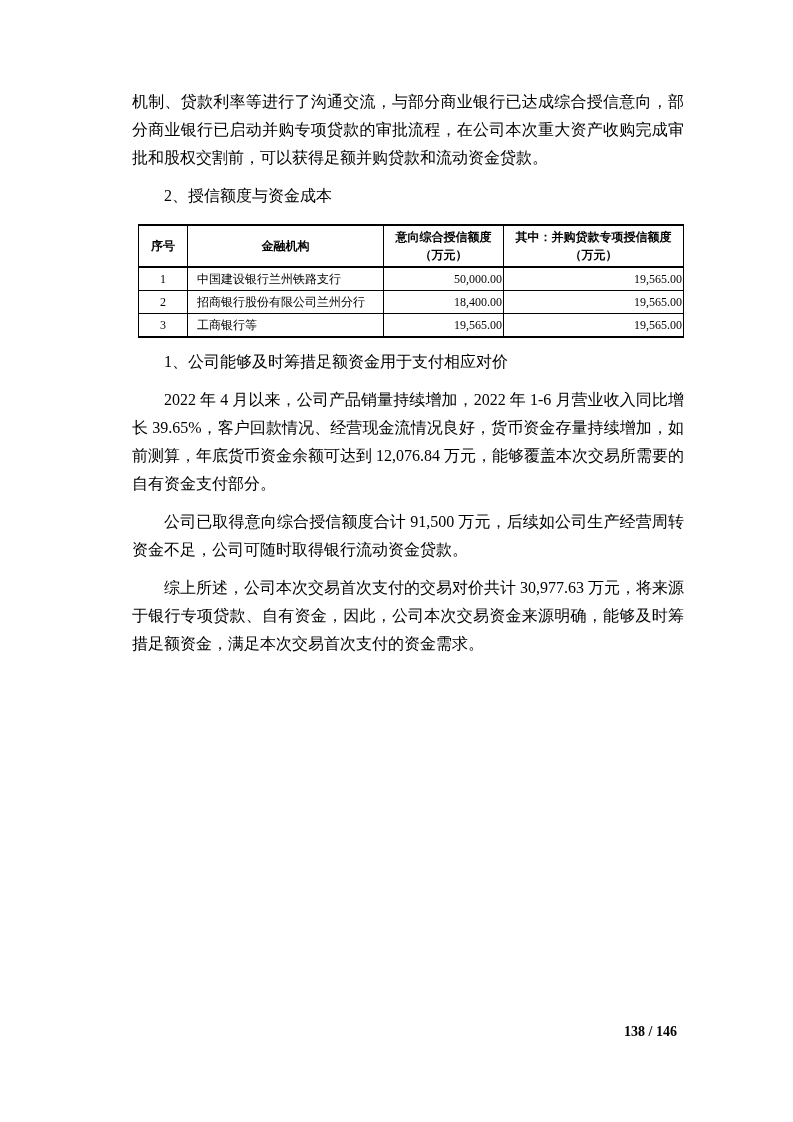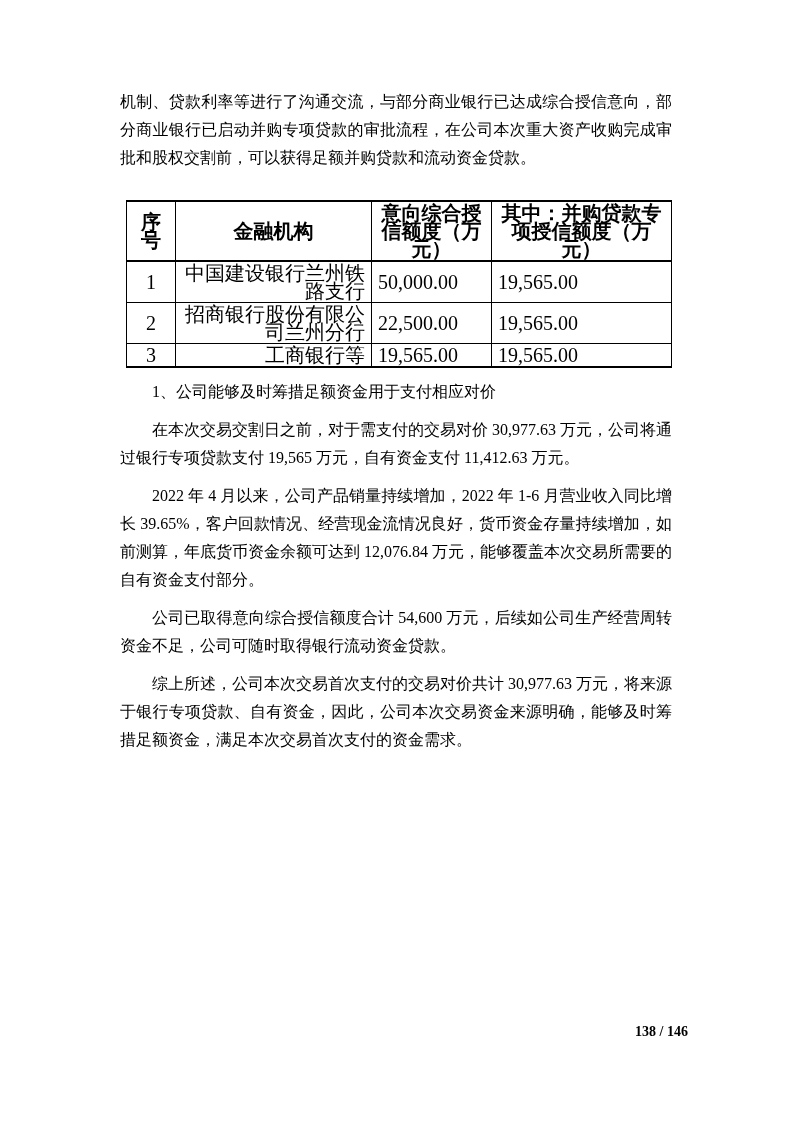--- a/index.html
+++ b/index.html
@@ -12,21 +12,21 @@
     width: 793px;
     height: 1122px;
     background: #ffffff;
     color: #000000;
     font-family: "Liberation Serif", "DejaVu Serif", serif;
     overflow: hidden;
     box-sizing: border-box;
   }
   .content {
     position: absolute;
-    left: 120px;
+    left: 132px;
     top: 88px;
     width: 552px;
     font-size: 16px;
     line-height: 28px;
     text-align: justify;
     text-justify: inter-ideograph;
   }
   .content p {
     margin: 10px 0;
     text-indent: 32px;
@@ -36,22 +36,22 @@
     text-indent: 0;
   }
   .content p.heading {
     text-indent: 32px;
     font-weight: normal;
   }
   table.credit-table {
     border-collapse: collapse;
     table-layout: fixed;
     width: 545px;
-    margin: 28px 0 8px 6px;
-    font-size: 20px;
+    margin: 14px 0 8px 6px;
+    font-size: 12px;
     line-height: 18px;
     text-align: left;
   }
   table.credit-table col.c0 { width: 49px; }
   table.credit-table col.c1 { width: 196px; }
   table.credit-table col.c2 { width: 120px; }
   table.credit-table col.c3 { width: 180px; }
   table.credit-table th,
   table.credit-table td {
     border: 1px solid #000;
@@ -62,40 +62,41 @@
   table.credit-table thead th {
     font-weight: bold;
     text-align: center;
     height: 38px;
     border-bottom: 2px solid #000;
   }
   table.credit-table thead tr { border-top: 2.5px solid #000; }
   table.credit-table tbody tr { height: 23px; }
   table.credit-table tbody tr:last-child { border-bottom: 2.5px solid #000; }
   table.credit-table tbody tr:last-child td { border-bottom: 2.5px solid #000; }
-  table.credit-table td.num { text-align: left; padding-right: 9px; }
+  table.credit-table td.num { text-align: right; padding-right: 1px; }
   table.credit-table td.idx { text-align: center; }
-  table.credit-table td.name { text-align: right; padding-left: 9px; }
+  table.credit-table td.name { text-align: left; padding-left: 9px; }
   .footer-page-num {
     position: absolute;
     top: 1023px;
-    right: 105px;
+    right: 116px;
     font-size: 14px;
     font-weight: bold;
     line-height: 18px;
   }
 </style>
 </head>
 <body>
 
 <div class="page">
   <div class="content">
 
     <p class="first">机制、贷款利率等进行了沟通交流，与部分商业银行已达成综合授信意向，部分商业银行已启动并购专项贷款的审批流程，在公司本次重大资产收购完成审批和股权交割前，可以获得足额并购贷款和流动资金贷款。</p>
 
+    <p class="heading">2、授信额度与资金成本</p>
 
 
 
 
     <table class="credit-table">
       <colgroup>
         <col class="c0">
           <col class="c1">
           <col class="c2">
           <col class="c3">
@@ -111,40 +112,39 @@
       <tbody>
         <tr>
           <td class="idx">1</td>
           <td class="name">中国建设银行兰州铁路支行</td>
           <td class="num">50,000.00</td>
           <td class="num">19,565.00</td>
         </tr>
         <tr>
           <td class="idx">2</td>
           <td class="name">招商银行股份有限公司兰州分行</td>
-          <td class="num">22,500.00</td>
+          <td class="num">18,400.00</td>
           <td class="num">19,565.00</td>
         </tr>
         <tr>
           <td class="idx">3</td>
           <td class="name">工商银行等</td>
           <td class="num">19,565.00</td>
           <td class="num">19,565.00</td>
         </tr>
       </tbody>
     </table>
 
     <p class="heading">1、公司能够及时筹措足额资金用于支付相应对价</p>
 
-    <p>在本次交易交割日之前，对于需支付的交易对价 30,977.63 万元，公司将通过银行专项贷款支付 19,565 万元，自有资金支付 11,412.63 万元。</p>
 
 
     <p>2022 年 4 月以来，公司产品销量持续增加，2022 年 1-6 月营业收入同比增长 39.65%，客户回款情况、经营现金流情况良好，货币资金存量持续增加，如前测算，年底货币资金余额可达到 12,076.84 万元，能够覆盖本次交易所需要的自有资金支付部分。</p>
 
-    <p>公司已取得意向综合授信额度合计 54,600 万元，后续如公司生产经营周转资金不足，公司可随时取得银行流动资金贷款。</p>
+    <p>公司已取得意向综合授信额度合计 91,500 万元，后续如公司生产经营周转资金不足，公司可随时取得银行流动资金贷款。</p>
 
     <p>综上所述，公司本次交易首次支付的交易对价共计 30,977.63 万元，将来源于银行专项贷款、自有资金，因此，公司本次交易资金来源明确，能够及时筹措足额资金，满足本次交易首次支付的资金需求。</p>
 
 
   </div>
 
   <div class="footer-page-num">138 / 146</div>
 </div>
 
 </body></html>

